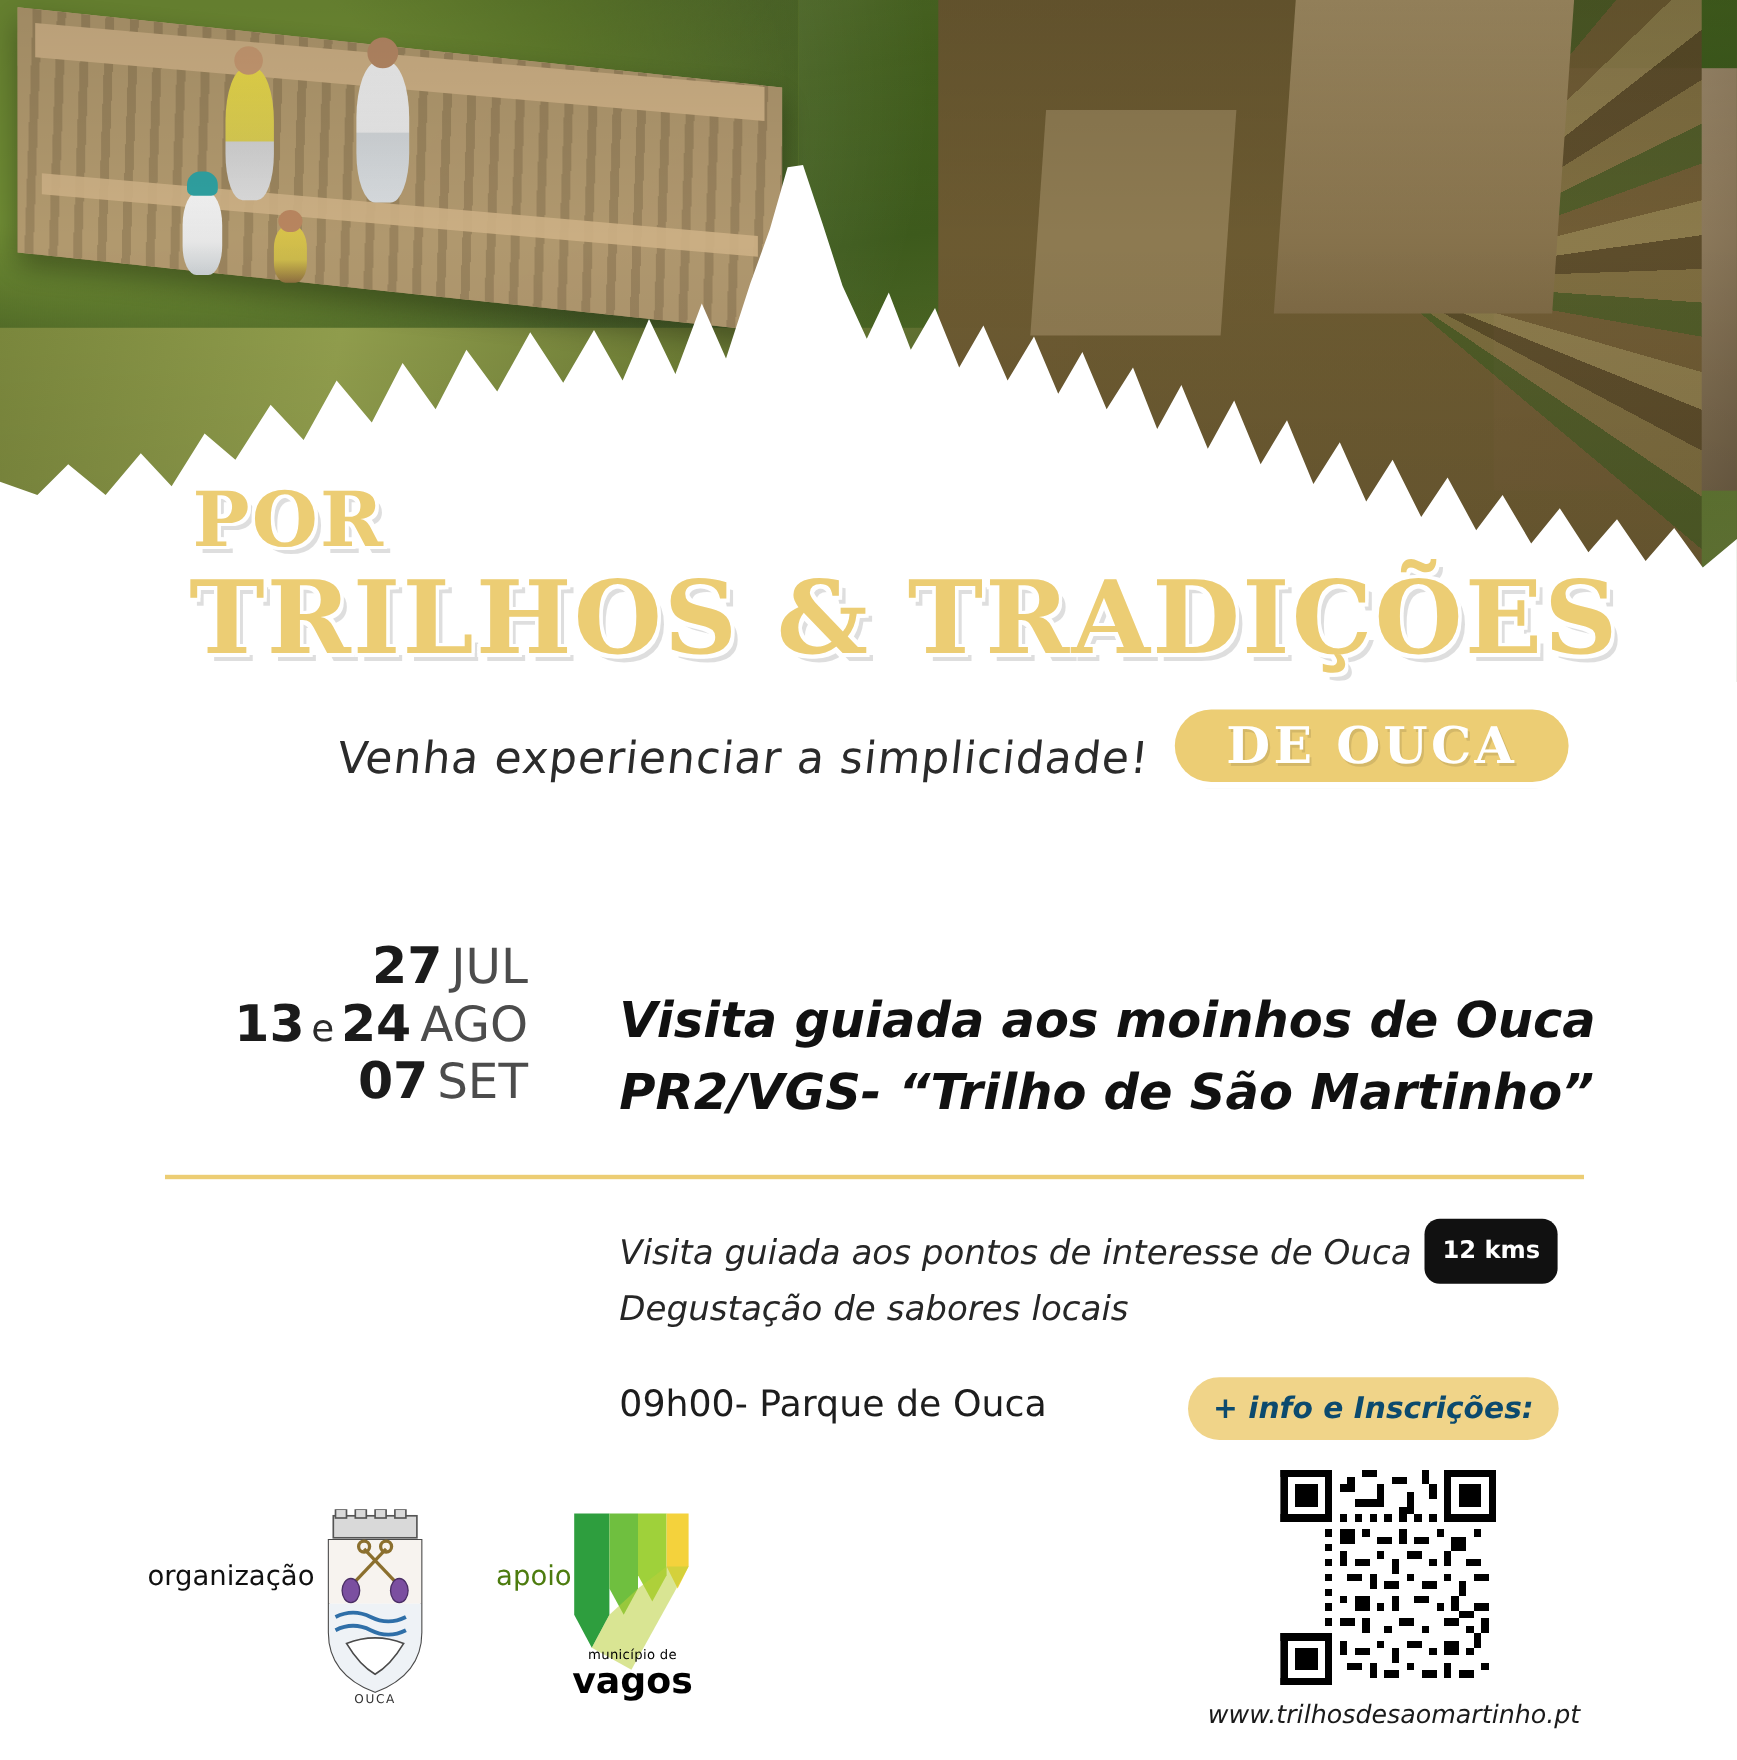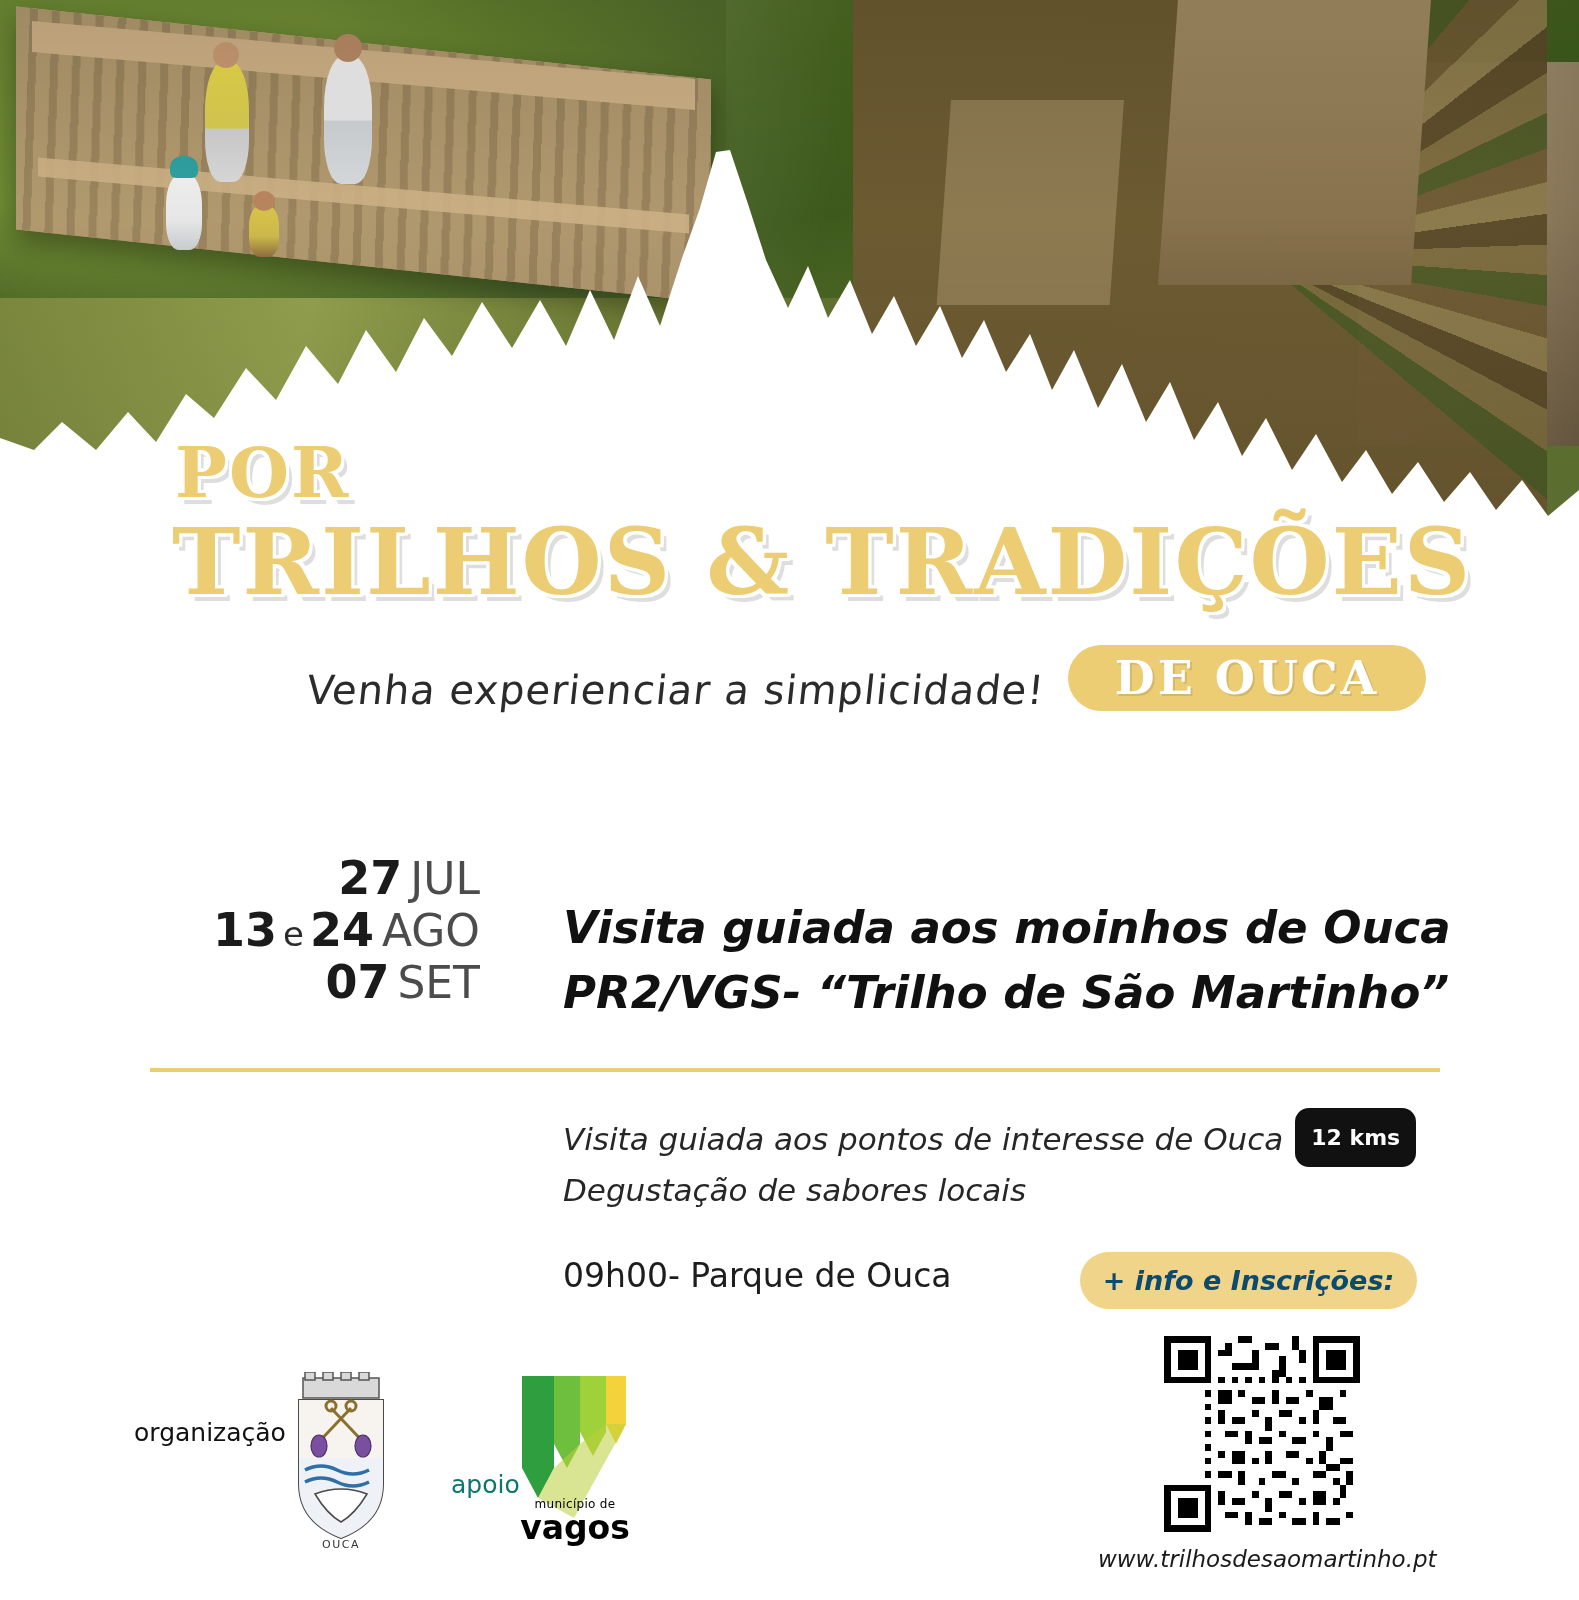--- a/index.html
+++ b/index.html
@@ -258,23 +258,23 @@
     color: #1a1a1a;
   }
 
   
   .org-label {
     position: absolute; left: 134px; top: 1418px;
     font-family: "DejaVu Sans", sans-serif;
     font-size: 25px; color: #111;
   }
   .apoio-label {
-    position: absolute; left: 451px; top: 1470px;
-    font-family: "DejaVu Sans", sans-serif;
-    font-size: 25px; color: #0f766e;
+    position: absolute; left: 451px; top: 1418px;
+    font-family: "DejaVu Sans", sans-serif;
+    font-size: 25px; color: #4d7c0f;
   }
   .crest {
     position: absolute; left: 281px; top: 1372px;
     width: 120px; height: 180px;
   }
   .vagos {
     position: absolute; left: 518px; top: 1372px;
     width: 112px; height: 180px;
   }
   .vagos-text {

